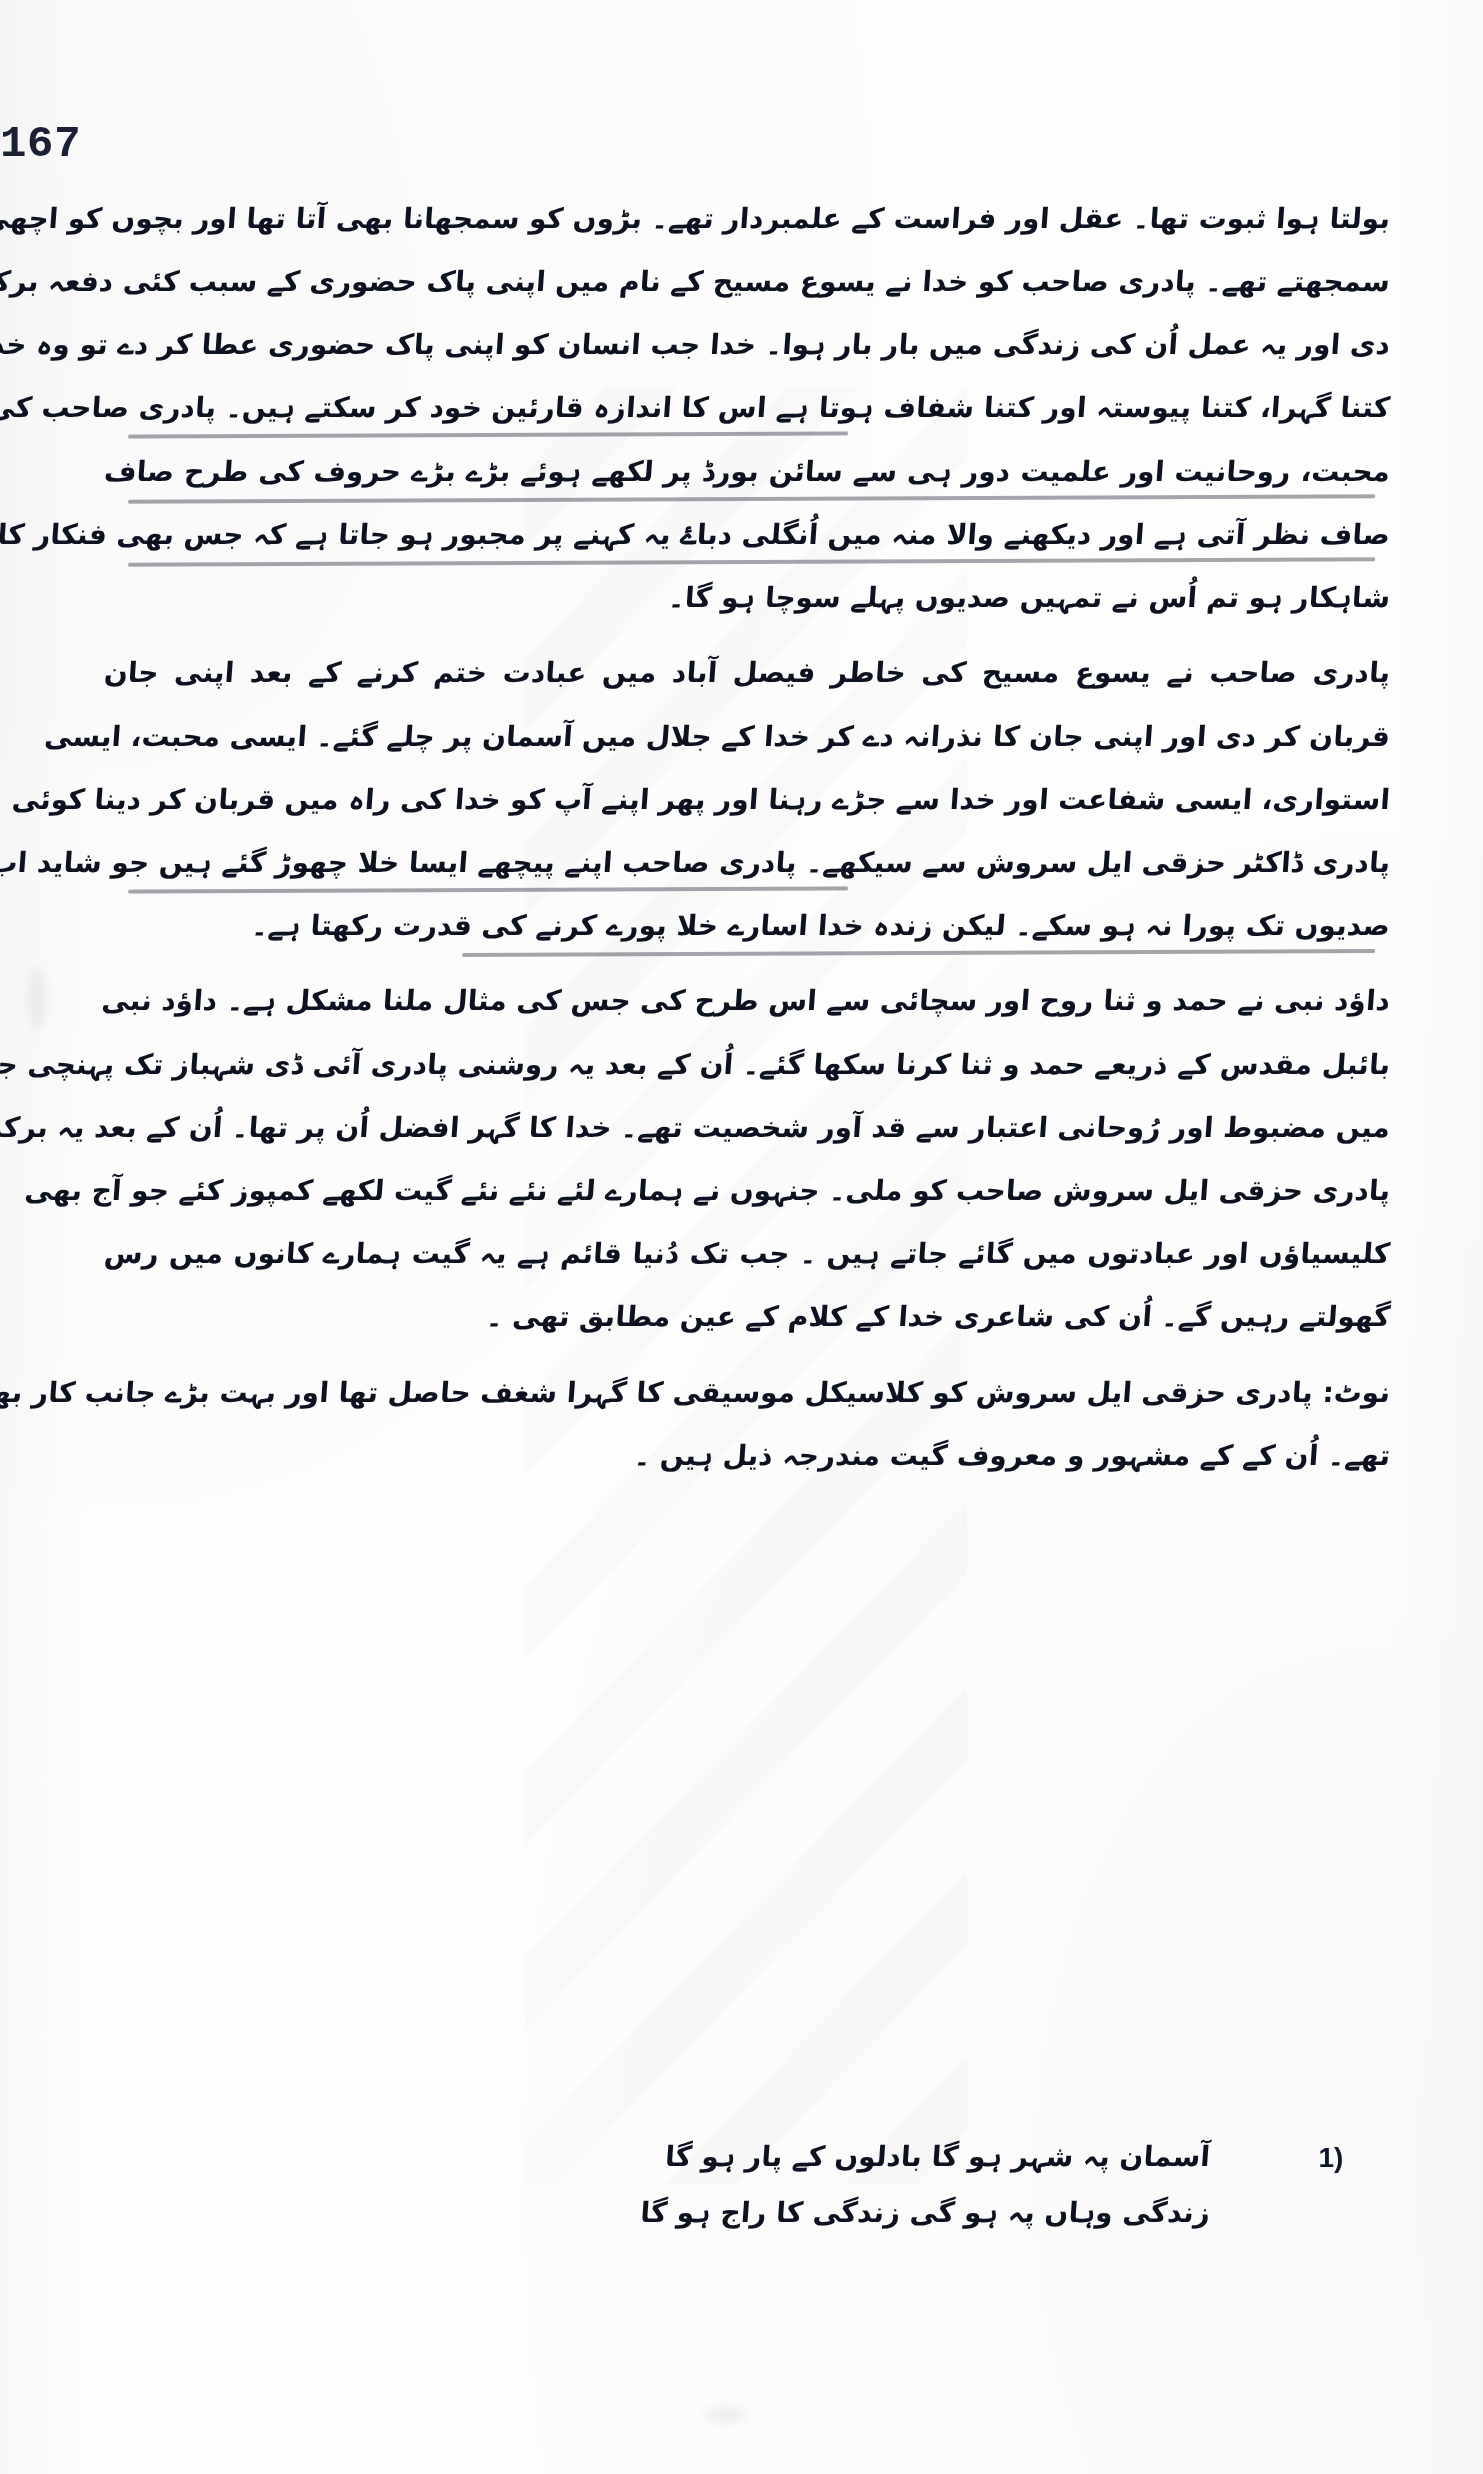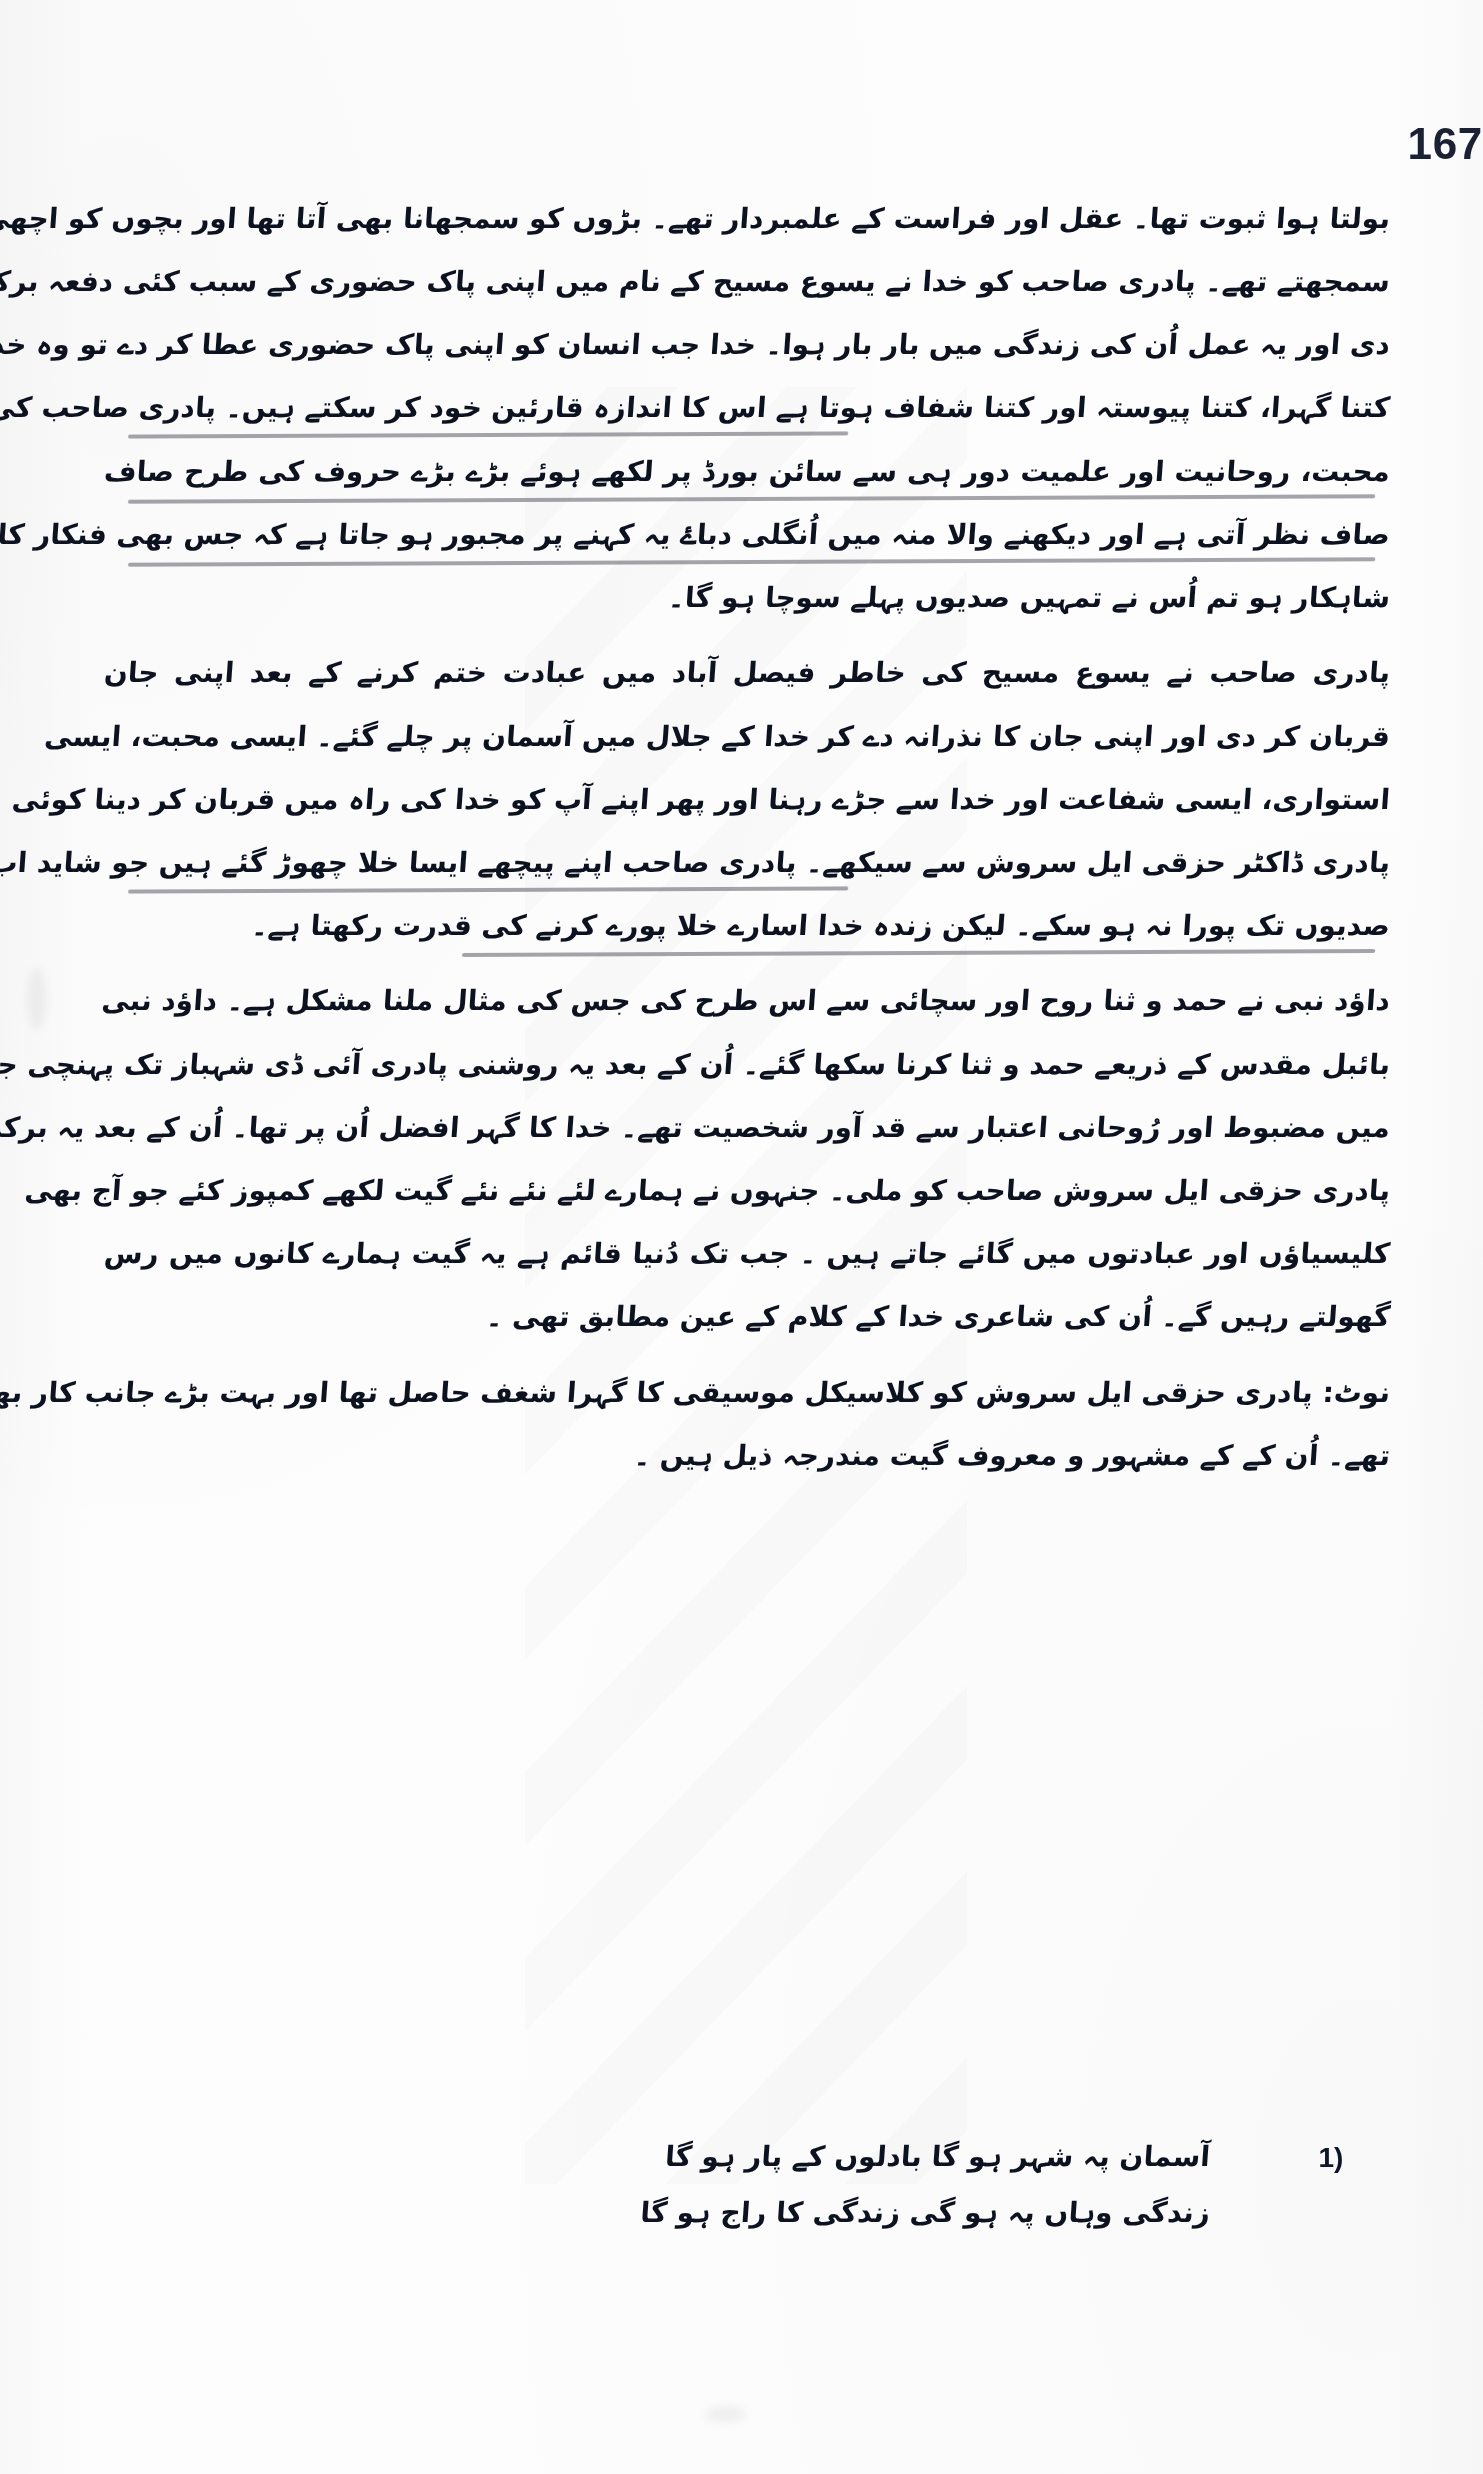--- a/index.html
+++ b/index.html
@@ -47,22 +47,22 @@
         rgba(0,0,0,0.000) 129px
       );
   }
 
   
   #page-number {
     position: absolute;
     top: 119px;
     left: 0;
     width: 1483px;
-    text-align: right;
-    font-family: Liberation Sans, sans-serif;
+    text-align: left;
+    font-family: Liberation Mono, monospace;
     font-size: 44px;
     font-weight: 700;
     color: #1b2033;
     letter-spacing: 0.7px;
   }
 
   
   #body-text {
     position: absolute;
     top: 188px;

